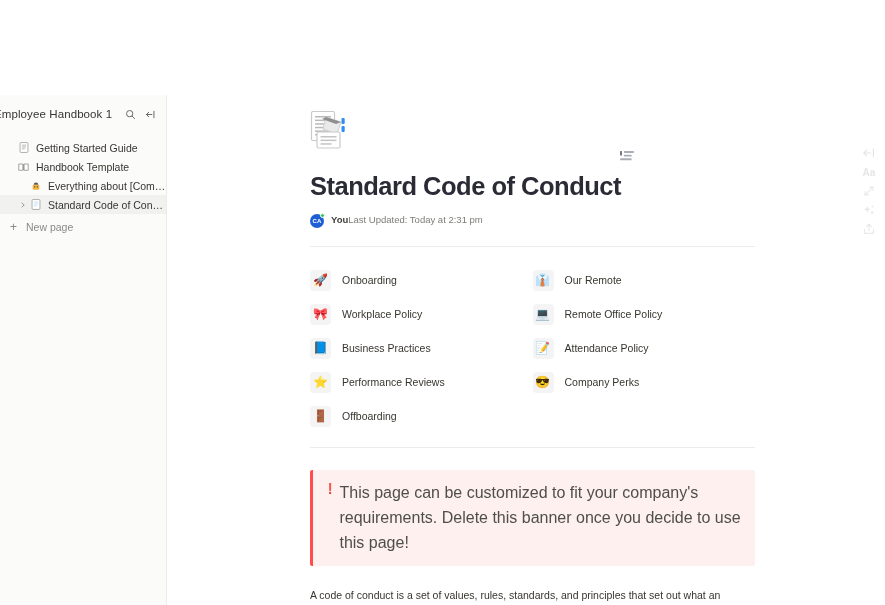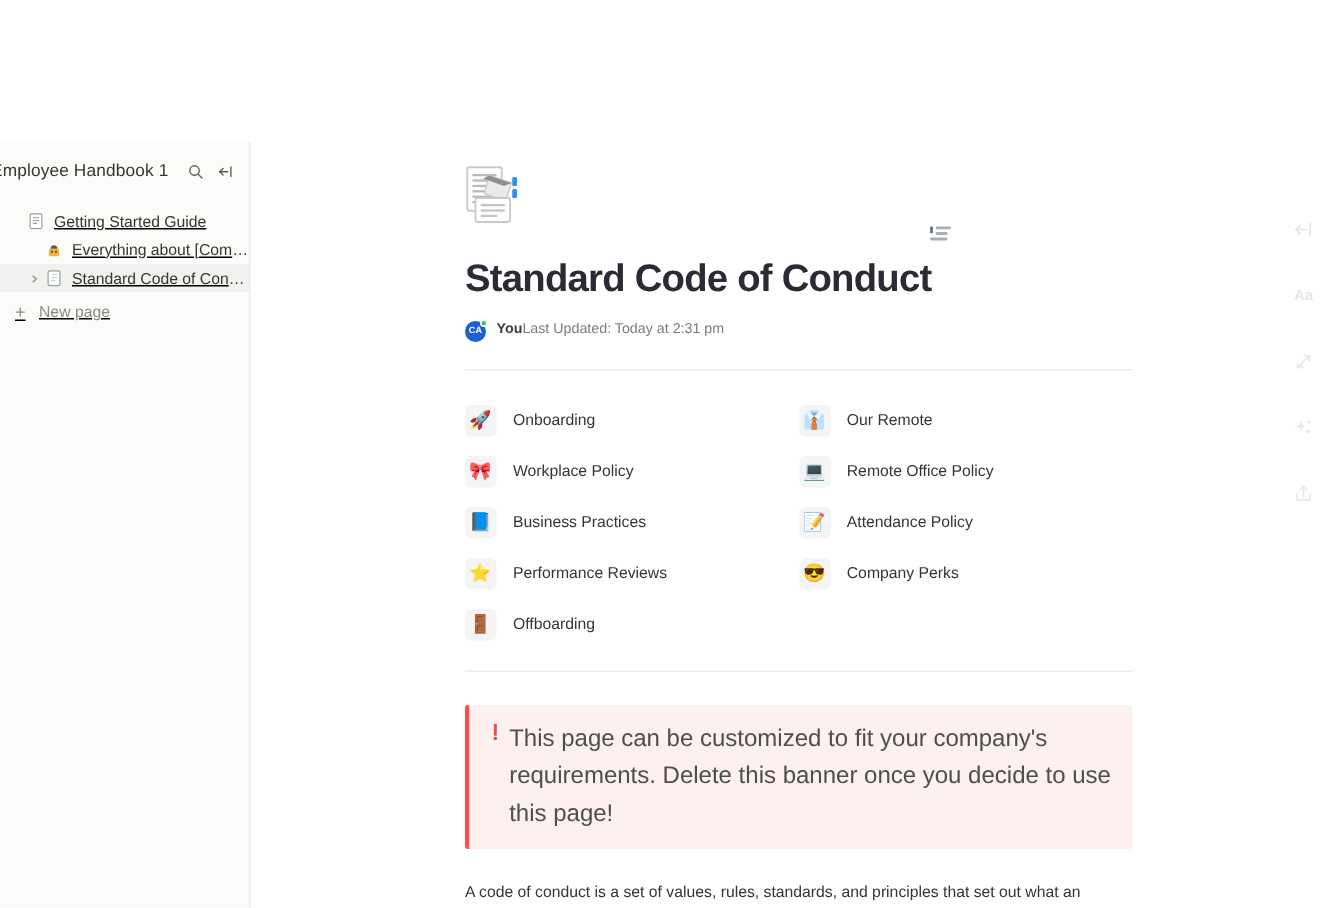--- a/index.html
+++ b/index.html
@@ -24,21 +24,21 @@
   }
   .sb-title {
     flex: 1; font-size: 11.5px; color: #37352f;
     white-space: nowrap; overflow: hidden;
     margin-left: -6px; letter-spacing: .1px;
   }
   .sb-hdr-icons { display: flex; align-items: center; gap: 9px; padding-right: 10px; }
   .ic { display: inline-flex; align-items: center; justify-content: center; }
   .ic svg { display: block; }
 
-  .sb-list { margin-top: 10px; text-decoration: underline; }
+  .sb-list { margin-top: 10px; }
   .sb-row {
     display: flex; align-items: center;
     height: 19px; font-size: 10.5px; color: #37352f;
     padding-left: 6px; white-space: nowrap;
   }
   .sb-row.lvl1 { padding-left: 18px; }
   .sb-row.selected { background: #f1f1f0; }
   .sb-caret { width: 10px; flex: 0 0 10px; display: flex; align-items: center; justify-content: center; }
   .sb-ico {
     width: 15px; flex: 0 0 15px; display: flex;
@@ -119,21 +119,21 @@
     margin-top: 26px; font-size: 18px; font-weight: bold;
     color: #2b2b36; letter-spacing: -0.35px;
     display: flex; align-items: center;
   }
   .h2 .em { font-size: 16px; margin-right: 7px; }
 
   
   .rail {
     position: absolute; right: 0; top: 145px;
     width: 32px; display: flex; flex-direction: column;
-    align-items: center; gap: 28px;
+    align-items: center; gap: 3px;
   }
   .rail-item { width: 16px; height: 16px; display: flex; align-items: center; justify-content: center; }
   .rail-aa { font-size: 10px; font-weight: bold; color: #e6e6e6; }
 </style>
 </head>
 <body>
 
 <div class="app">
 
   <div class="sidebar">
@@ -165,20 +165,31 @@
           <svg width="10" height="11" viewBox="0 0 12 14">
               <rect x="1" y="0.7" width="10" height="12.6" rx="1.2" fill="#fff" stroke="#9b9b96" stroke-width="1"></rect>
               <line x1="3.4" y1="4" x2="8.6" y2="4" stroke="#9b9b96" stroke-width="0.9"></line>
               <line x1="3.4" y1="6.4" x2="8.6" y2="6.4" stroke="#9b9b96" stroke-width="0.9"></line>
               <line x1="3.4" y1="8.8" x2="7" y2="8.8" stroke="#9b9b96" stroke-width="0.9"></line>
             </svg>
         </span>
         <span class="sb-label">Getting Started Guide</span>
       </div>
 
+      <div class="sb-row">
+        <span class="sb-caret"></span>
+        <span class="sb-ico">
+          <svg width="11" height="10" viewBox="0 0 14 12">
+              <path d="M1 2.2h5.2v8H1z" fill="#fff" stroke="#8c8c87" stroke-width="1"></path>
+              <path d="M7.8 2.2H13v8H7.8z" fill="#fff" stroke="#8c8c87" stroke-width="1"></path>
+              <line x1="7" y1="2.4" x2="7" y2="10" stroke="#8c8c87" stroke-width="1"></line>
+            </svg>
+        </span>
+        <span class="sb-label">Handbook Template</span>
+      </div>
 
       <div class="sb-row lvl1">
         <span class="sb-caret"></span>
         <span class="sb-ico">
           <svg width="10" height="10" viewBox="0 0 12 12">
               <rect x="2" y="4.5" width="8" height="6" rx="1.2" fill="#f2b33d"></rect>
               <path d="M3.2 4.5a2.8 2.8 0 0 1 5.6 0z" fill="#5c5c5c"></path>
               <circle cx="4.4" cy="7" r="0.8" fill="#3a3a3a"></circle>
               <circle cx="7.6" cy="7" r="0.8" fill="#3a3a3a"></circle>
             </svg>

